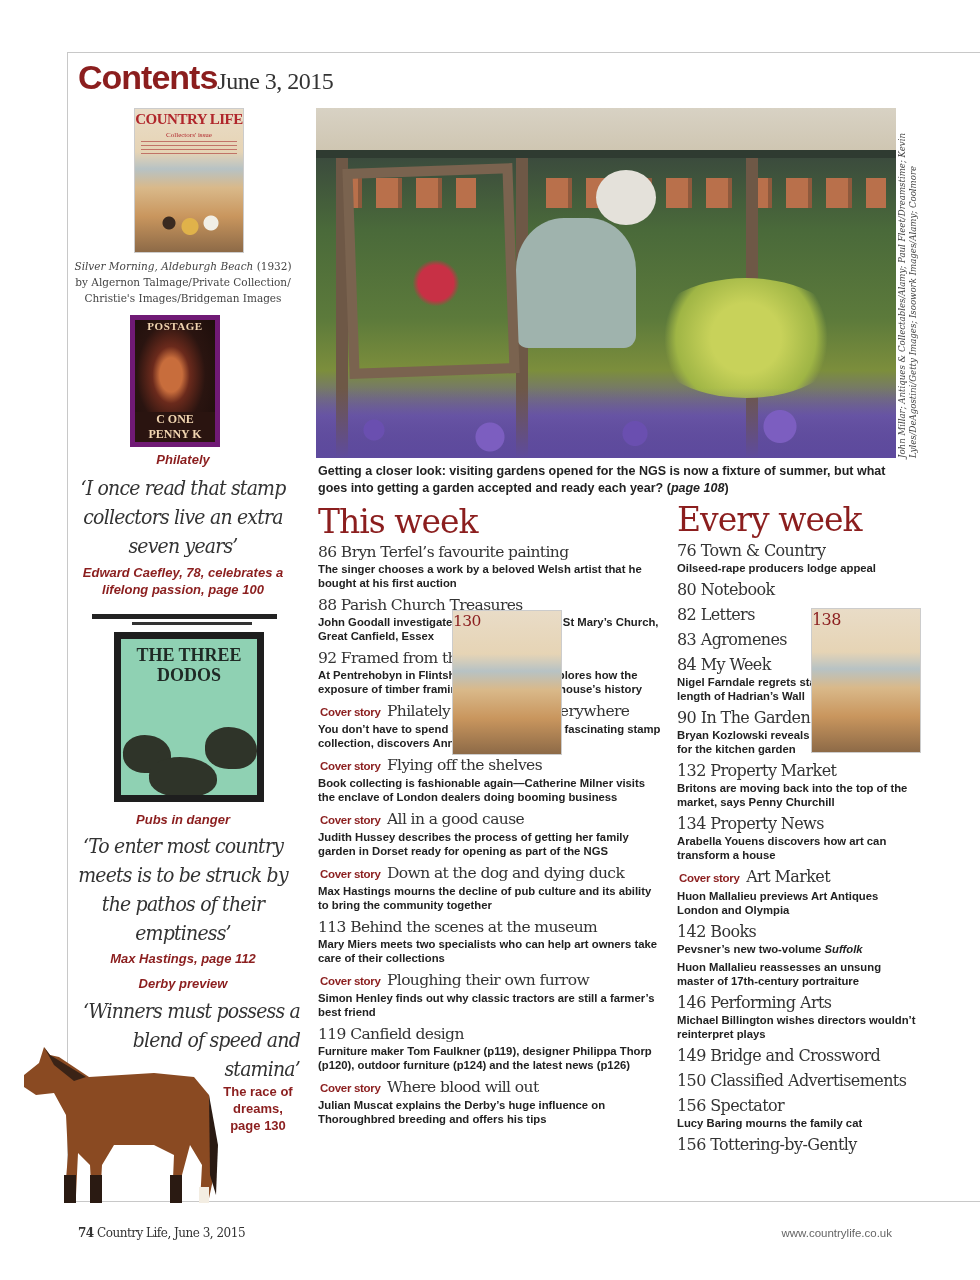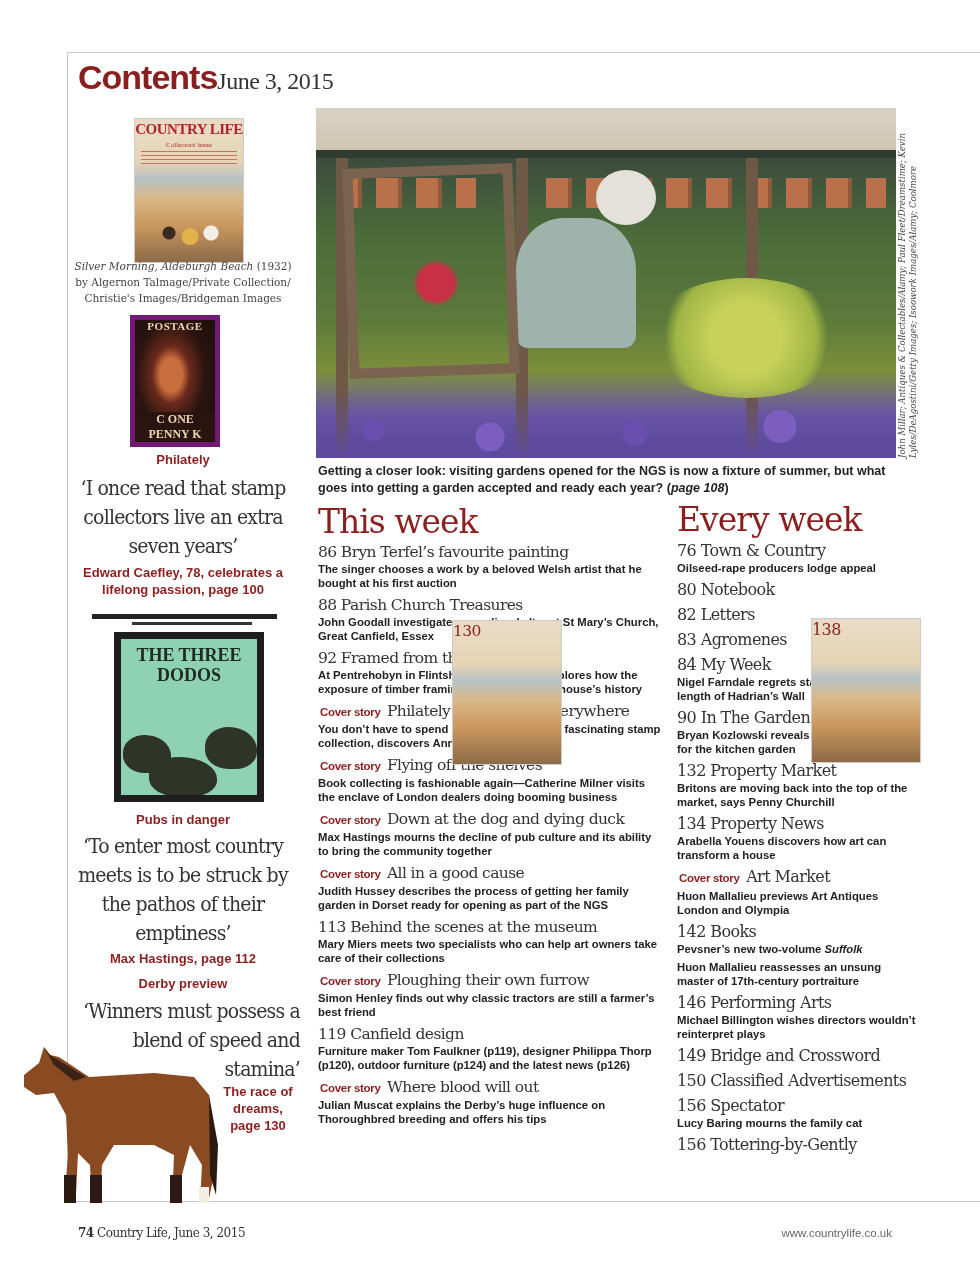--- a/index.html
+++ b/index.html
@@ -7,39 +7,39 @@
   body { position: relative; font-family: "Liberation Sans", sans-serif; color: #222; }
 
   .frame { position: absolute; left: 67px; top: 52px; width: 920px; height: 1150px;
     border-left: 1px solid #c8c8c8; border-top: 1px solid #c8c8c8; border-bottom: 1px solid #c8c8c8; }
 
   .title-row { position: absolute; left: 78px; top: 58px; display: flex; align-items: baseline; }
   .title-main { font-family: "Liberation Sans", sans-serif; font-weight: bold; font-size: 34px; color: #8b1e1e; letter-spacing: -1px; }
   .title-date { font-family: Liberation Serif, serif; font-size: 24px; color: #333; letter-spacing: -0.5px; }
 
   
-  .cover { position: absolute; left: 134px; top: 118px; width: 110px; height: 145px;
+  .cover { position: absolute; left: 134px; top: 108px; width: 110px; height: 145px;
     background: linear-gradient(180deg, #e9dcc7 0%, #e6d4b5 30%, #b7c2c4 42%, #d9b98a 55%, #c9965e 75%, #8d6a47 100%); border: 1px solid #ccc; overflow: hidden; }
   .cover-title { position: absolute; top: 2px; left: 0; width: 100%; text-align: center; font-family: "Liberation Serif", serif; font-weight: bold; font-size: 15px; color: #b0262b; letter-spacing: -0.5px; }
   .cover-sub { position: absolute; top: 22px; left: 0; width: 100%; text-align: center; font-family: "Liberation Serif", serif; font-size: 7px; color: #b0262b; }
   .cover-lines { position: absolute; top: 32px; left: 6px; right: 6px; height: 14px;
     background: repeating-linear-gradient(180deg, #a33 0 1px, transparent 1px 4px); opacity: 0.6; }
   .cover-people { position: absolute; bottom: 8px; left: 20px; width: 70px; height: 35px;
     background: radial-gradient(circle at 20% 40%, #3a2a20 0 6px, transparent 7px), radial-gradient(circle at 50% 50%, #e0b24a 0 8px, transparent 9px), radial-gradient(circle at 80% 40%, #f1efe6 0 7px, transparent 8px); }
 
   .cover-caption { position: absolute; left: 72px; top: 258px; width: 222px; text-align: center; font-family: "DejaVu Serif", serif; font-size: 10.5px; line-height: 16px; color: #444; }
   .cover-caption i { }
 
   .stamp { position: absolute; left: 130px; top: 315px; width: 90px; height: 132px;
     background: #701a75; padding: 5px; }
   .stamp-inner { position: relative; width: 100%; height: 100%; background: radial-gradient(ellipse at 45% 45%, #c86d3c 0 18%, #6b2a1c 30%, #2a1410 55%, #1a0d0a 100%); }
   .stamp-top { position: absolute; top: 0; left: 0; width: 100%; text-align: center; font-family: "Liberation Serif", serif; font-weight: bold; font-size: 11px; color: #f1d5b0; letter-spacing: 0.5px; }
   .stamp-bottom { position: absolute; bottom: 0; left: 0; width: 100%; text-align: center; font-family: "Liberation Serif", serif; font-weight: bold; font-size: 12px; color: #f1d5b0; background: #2a1410; }
 
-  .left-block { position: absolute; left: 60px; width: 246px; text-align: center; }
+  .left-block { position: absolute; left: 60px; width: 246px; text-align: center; font-style: italic; }
   .kicker { font-family: "Liberation Sans", sans-serif; font-weight: bold; font-size: 13px; color: #8b1e1e; }
   .pull-quote { font-family: "DejaVu Serif", serif; font-size: 21px; line-height: 29px; color: #333; letter-spacing: -0.8px; font-stretch: condensed; }
   .quote-attr { font-family: "Liberation Sans", sans-serif; font-weight: bold; font-size: 13px; line-height: 17px; color: #8b1e1e; }
 
   .pub-sign { position: absolute; left: 92px; top: 610px; width: 185px; height: 195px; }
   .sign-bar { position: absolute; top: 4px; left: 0; width: 185px; height: 5px; background: #222; }
   .sign-bar2 { position: absolute; top: 12px; left: 40px; width: 120px; height: 3px; background: #333; }
   .sign-board { position: absolute; top: 22px; left: 22px; width: 150px; height: 170px; background: #1e1e1e; padding: 7px; }
   .sign-face { position: relative; width: 100%; height: 100%; background: #8fd1b3; overflow: hidden; }
   .sign-text { position: absolute; top: 6px; left: 0; width: 100%; text-align: center; font-family: "Liberation Serif", serif; font-weight: bold; font-size: 18px; line-height: 20px; color: #1f2a25; }
@@ -195,26 +195,26 @@
       </div>
       <div class="toc-item">
         <div class="toc-head"><span class="toc-num cover">100</span> <span class="cover-tag">Cover story</span> <span>Philately will get you everywhere</span></div>
         <div class="toc-desc"><span>You don’t have to spend a fortune to amass a fascinating stamp collection, discovers Anna Tyzack</span></div>
       </div>
       <div class="toc-item">
         <div class="toc-head"><span class="toc-num cover">104</span> <span class="cover-tag">Cover story</span> <span>Flying off the shelves</span></div>
         <div class="toc-desc"><span>Book collecting is fashionable again—Catherine Milner visits the enclave of London dealers doing booming business</span></div>
       </div>
       <div class="toc-item">
+        <div class="toc-head"><span class="toc-num cover">108</span> <span class="cover-tag">Cover story</span> <span>All in a good cause</span></div>
+        <div class="toc-desc"><span>Judith Hussey describes the process of getting her family garden in Dorset ready for opening as part of the NGS</span></div>
+      </div>
+      <div class="toc-item">
         <div class="toc-head"><span class="toc-num cover">112</span> <span class="cover-tag">Cover story</span> <span>Down at the dog and dying duck</span></div>
         <div class="toc-desc"><span>Max Hastings mourns the decline of pub culture and its ability to bring the community together</span></div>
-      </div>
-      <div class="toc-item">
-        <div class="toc-head"><span class="toc-num cover">108</span> <span class="cover-tag">Cover story</span> <span>All in a good cause</span></div>
-        <div class="toc-desc"><span>Judith Hussey describes the process of getting her family garden in Dorset ready for opening as part of the NGS</span></div>
       </div>
       <div class="toc-item">
         <div class="toc-head"><span class="toc-num">113</span> <span>Behind the scenes at the museum</span></div>
         <div class="toc-desc"><span>Mary Miers meets two specialists who can help art owners take care of their collections</span></div>
       </div>
       <div class="toc-item">
         <div class="toc-head"><span class="toc-num cover">114</span> <span class="cover-tag">Cover story</span> <span>Ploughing their own furrow</span></div>
         <div class="toc-desc"><span>Simon Henley finds out why classic tractors are still a farmer’s best friend</span></div>
       </div>
       <div class="toc-item">

